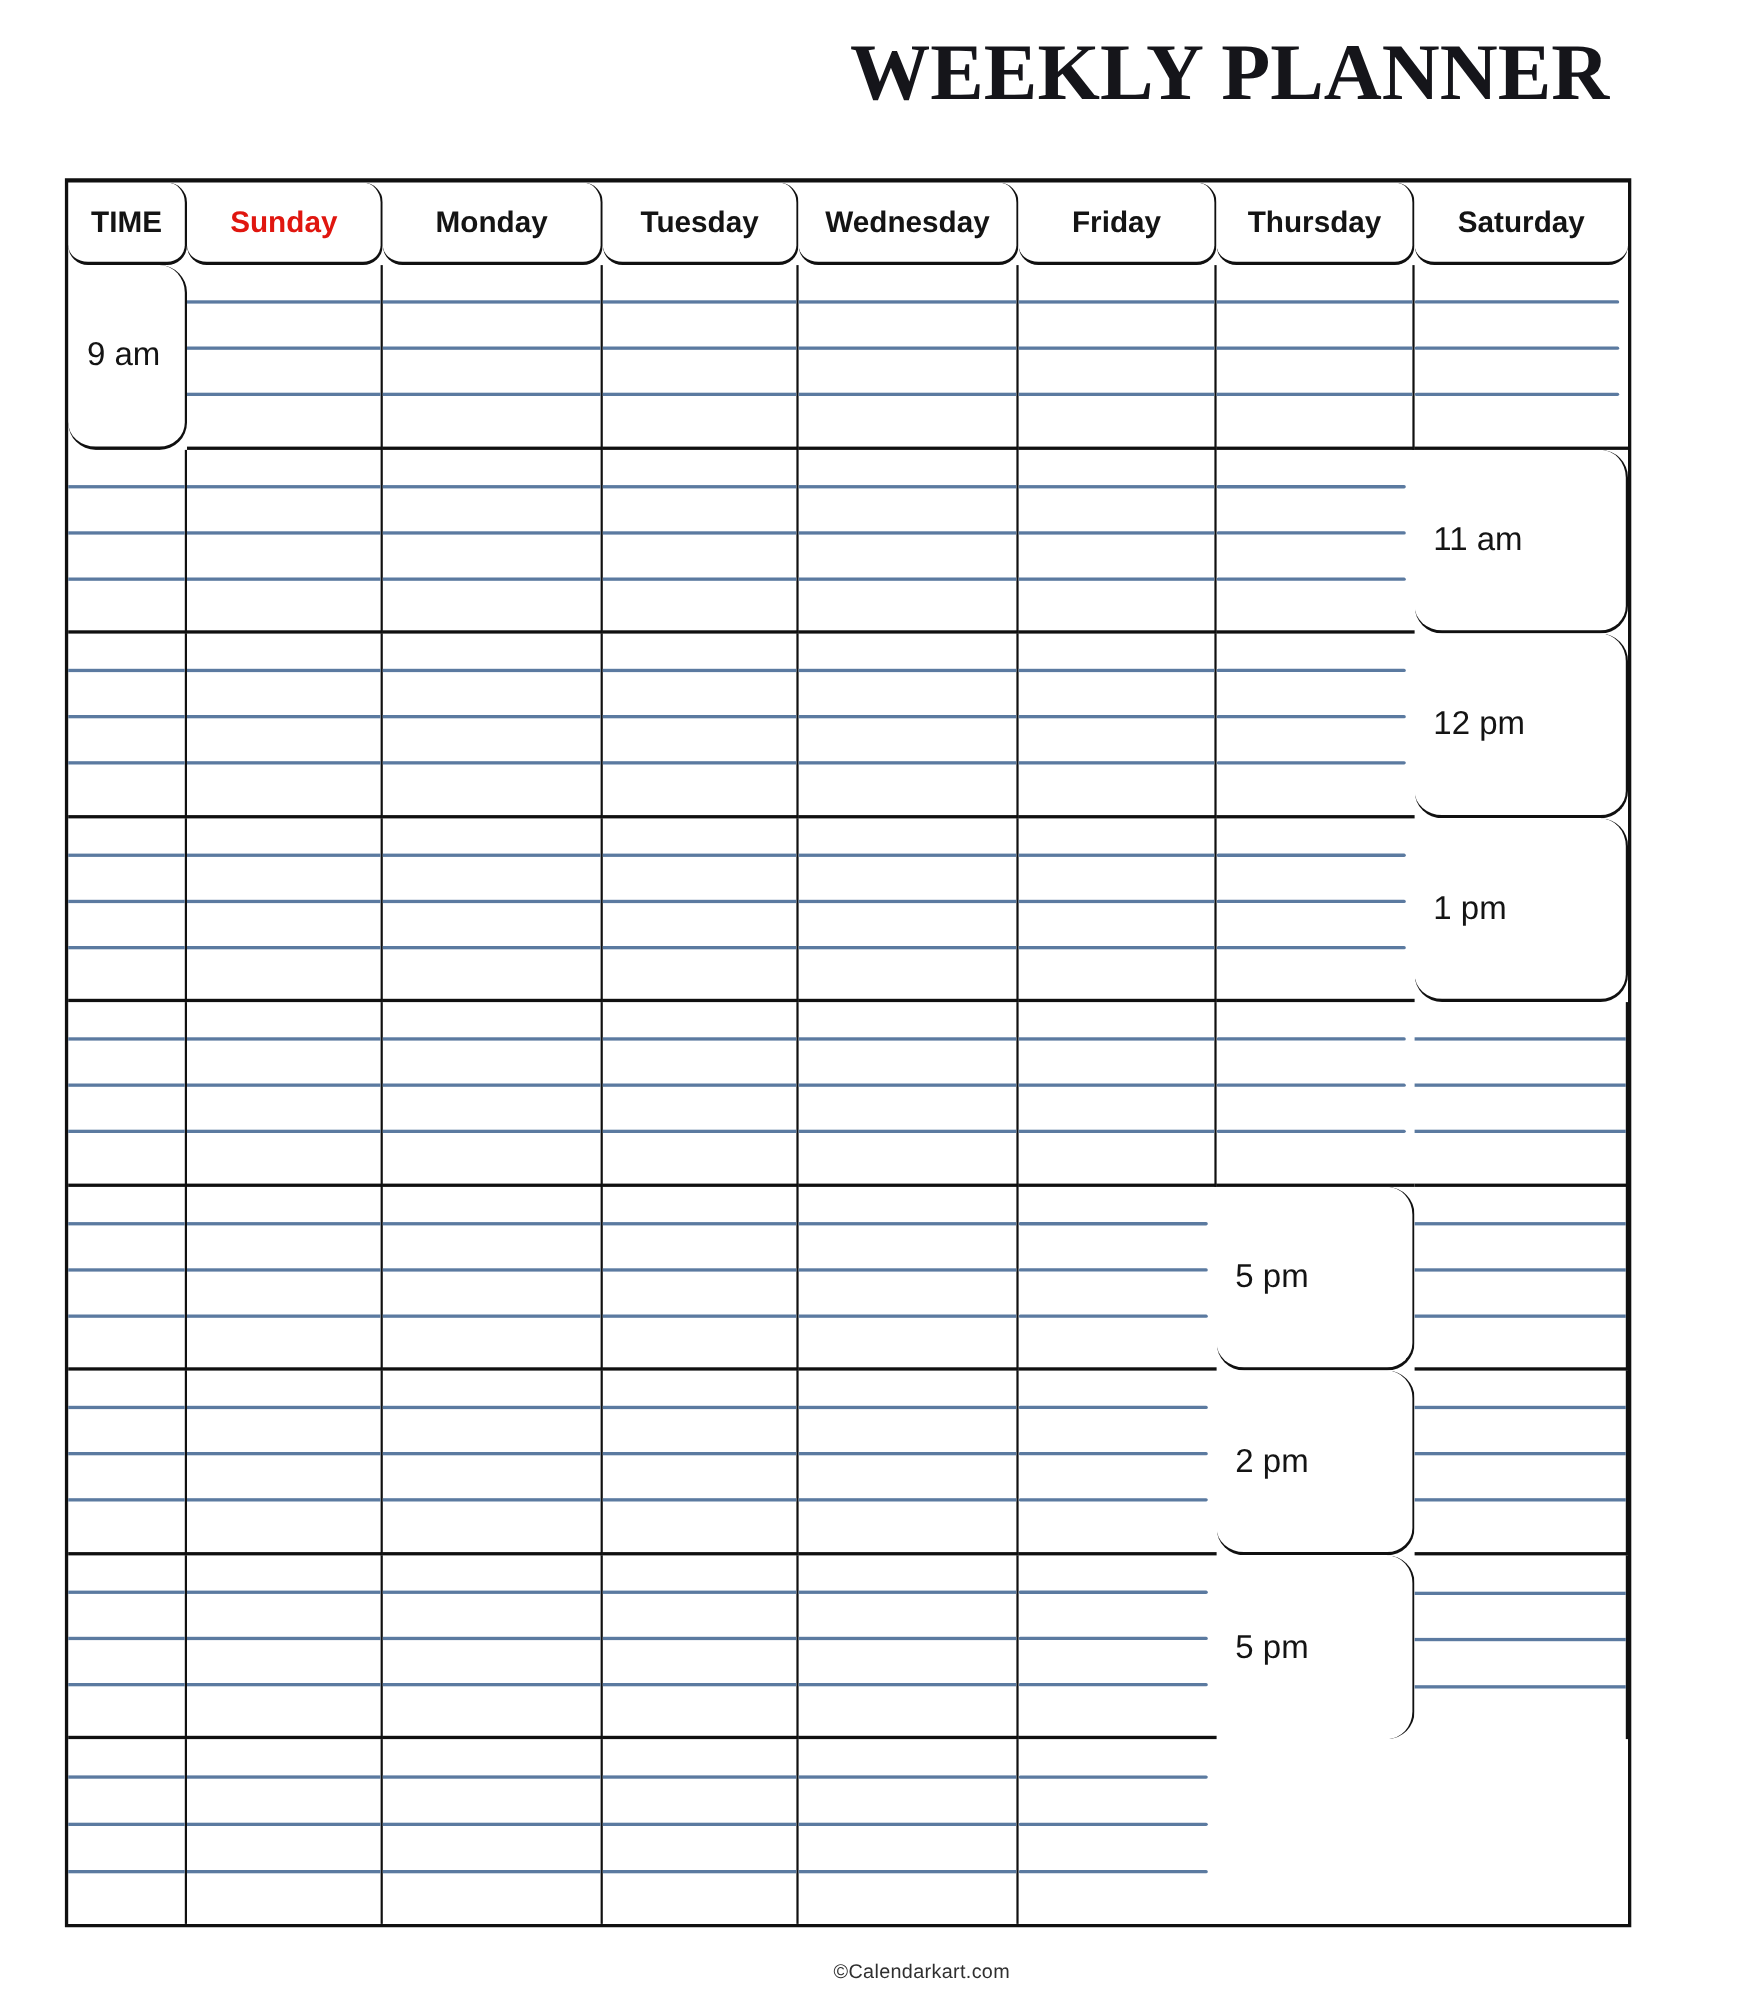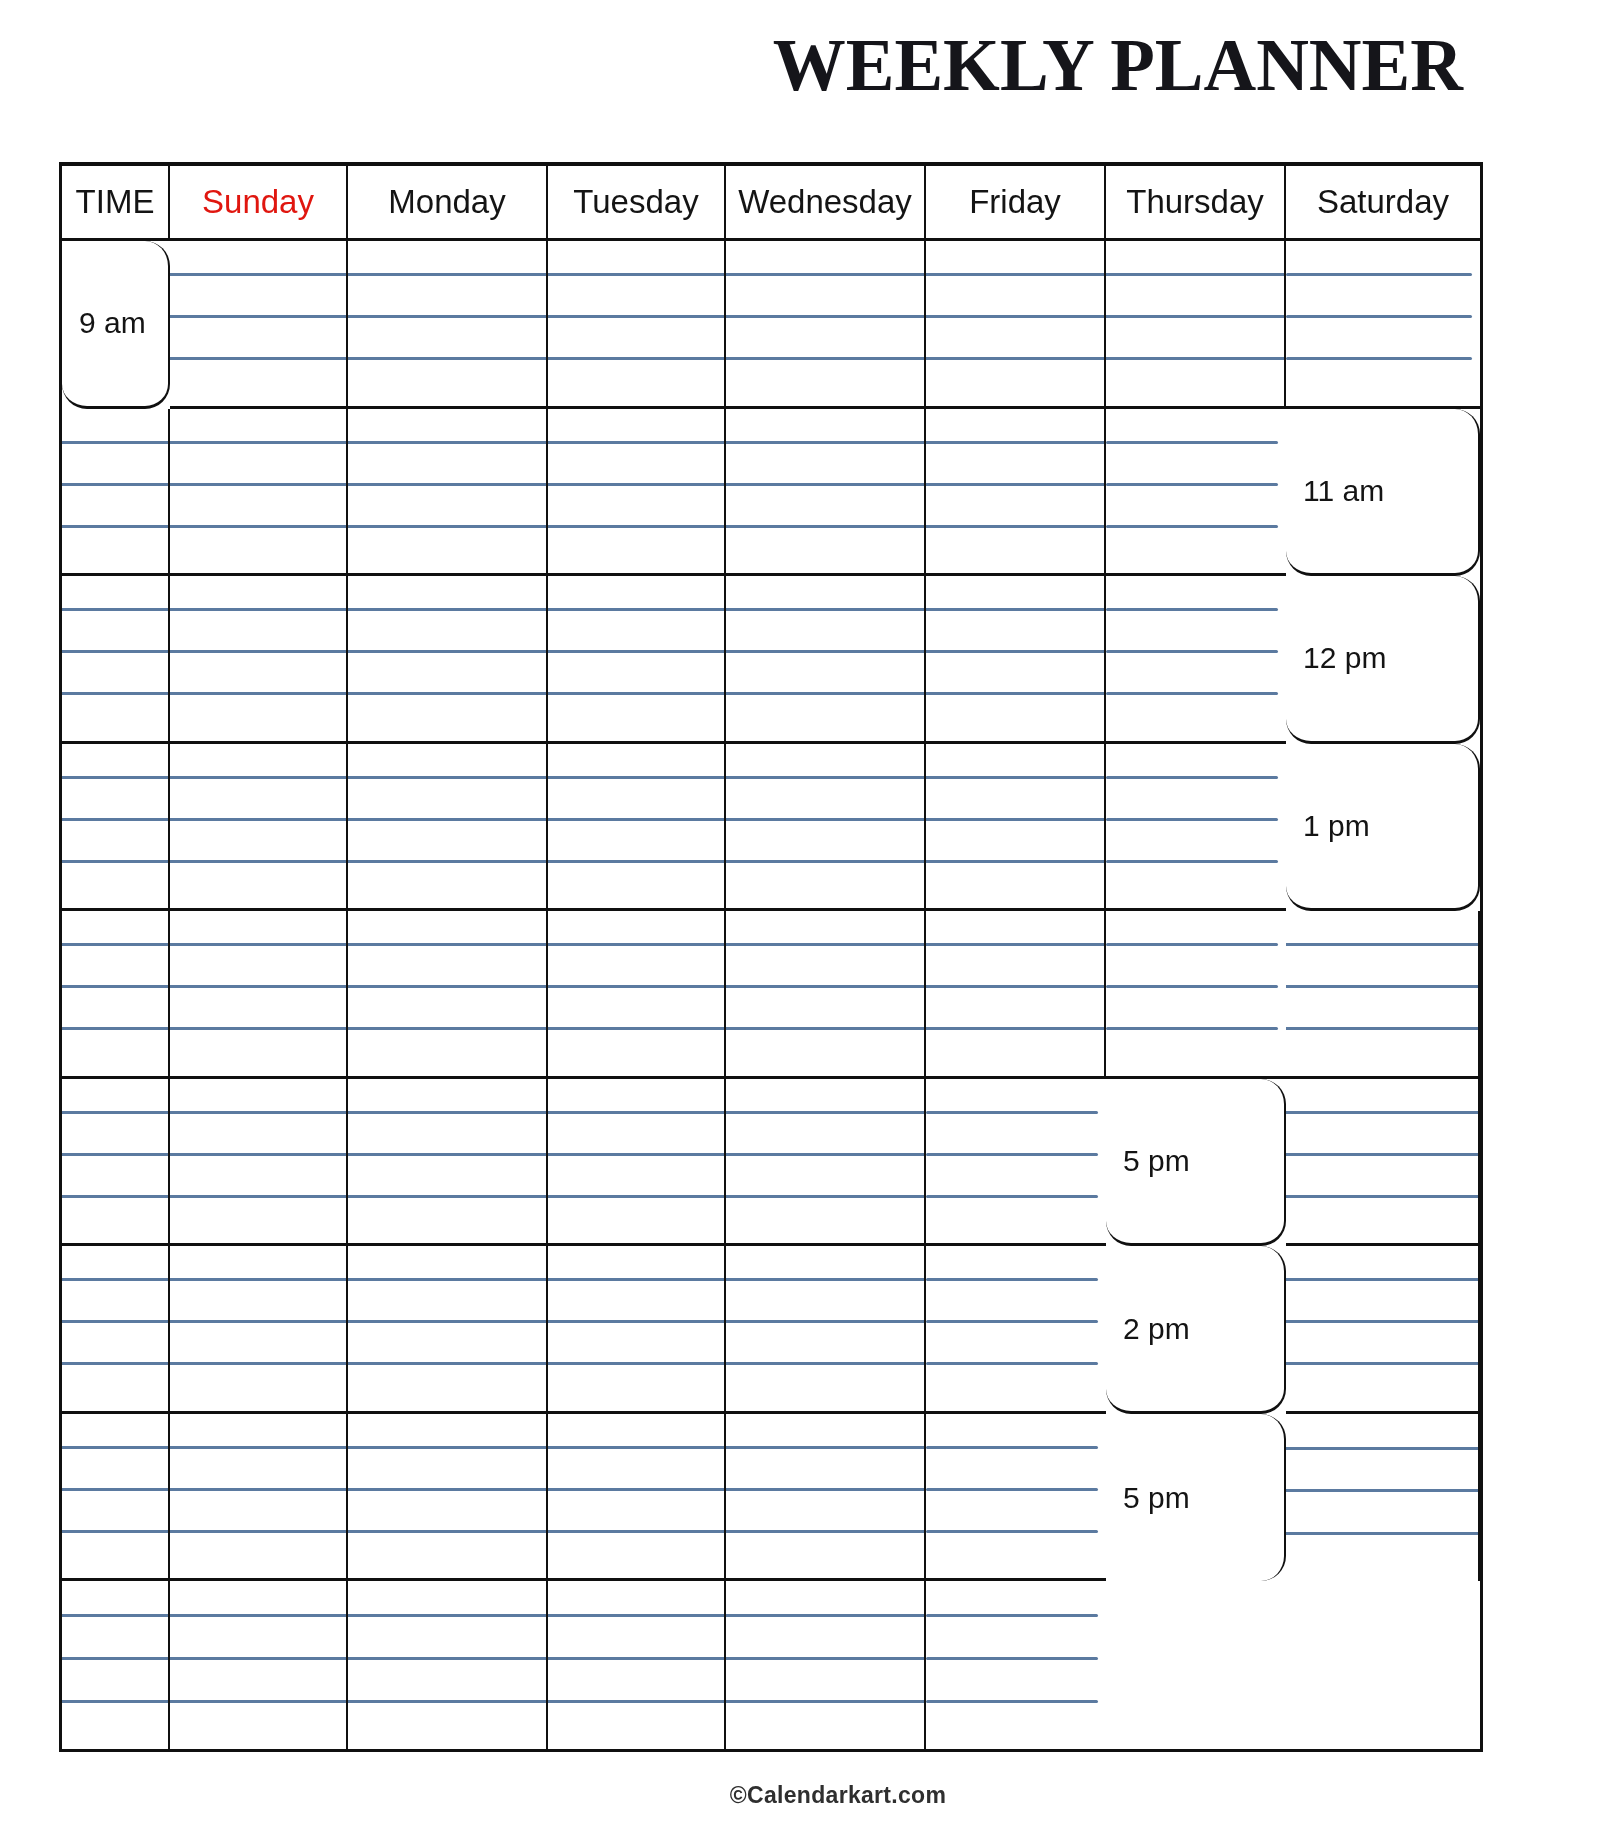--- a/index.html
+++ b/index.html
@@ -22,23 +22,24 @@
   .grid{
     position:absolute;left:59px;top:162px;width:1424px;height:1590px;
     box-sizing:border-box;border:3px solid var(--line);border-top-width:4px;
     display:grid;
     grid-template-columns:108px 178px 200px 178px 200px 180px 180px 1fr;
     grid-template-rows:75px repeat(9,1fr);
     background:#ffffff;
   }
   .hcell{
     display:flex;align-items:center;justify-content:center;
-    font-weight:400;font-size:33px;color:var(--ink);
+    font-weight:700;font-size:27px;color:var(--ink);
     border-right:2px solid var(--line);border-bottom:3px solid var(--line);
     box-sizing:border-box;
+    border-radius:18px;
   }
   .hcell.sunday{color:var(--red);}
   .tcell{
     display:flex;align-items:center;padding-left:17px;
     font-size:30px;color:var(--ink);font-weight:400;
     border-right:2px solid var(--line);border-bottom:3px solid var(--line);
     box-sizing:border-box;
     border-radius:25px;
   }
   .dcell{
@@ -49,21 +50,21 @@
   .lastcol{border-right:none !important;}
   .lastrow{border-bottom:none !important;}
   .rule{position:absolute;left:0;right:0;height:3px;background:var(--blue);}
   .r0{top:19.5%;}
   .r1{top:45%;}
   .r2{top:70.5%;}
   .dcell.lastcol .rule{right:8px;border-radius:2px;}
   .footer{
     position:absolute;top:1782px;left:50%;
     transform:translateX(calc(-50% + 36px));
-    font-size:23px;font-weight:700;color:var(--footer);letter-spacing:0.3px;
+    font-size:18px;font-weight:400;color:var(--footer);letter-spacing:0.3px;
     white-space:nowrap;
   }
 </style>
 </head>
 <body>
 
 <div class="page">
 
   <h1 class="title">WEEKLY PLANNER</h1>
 

